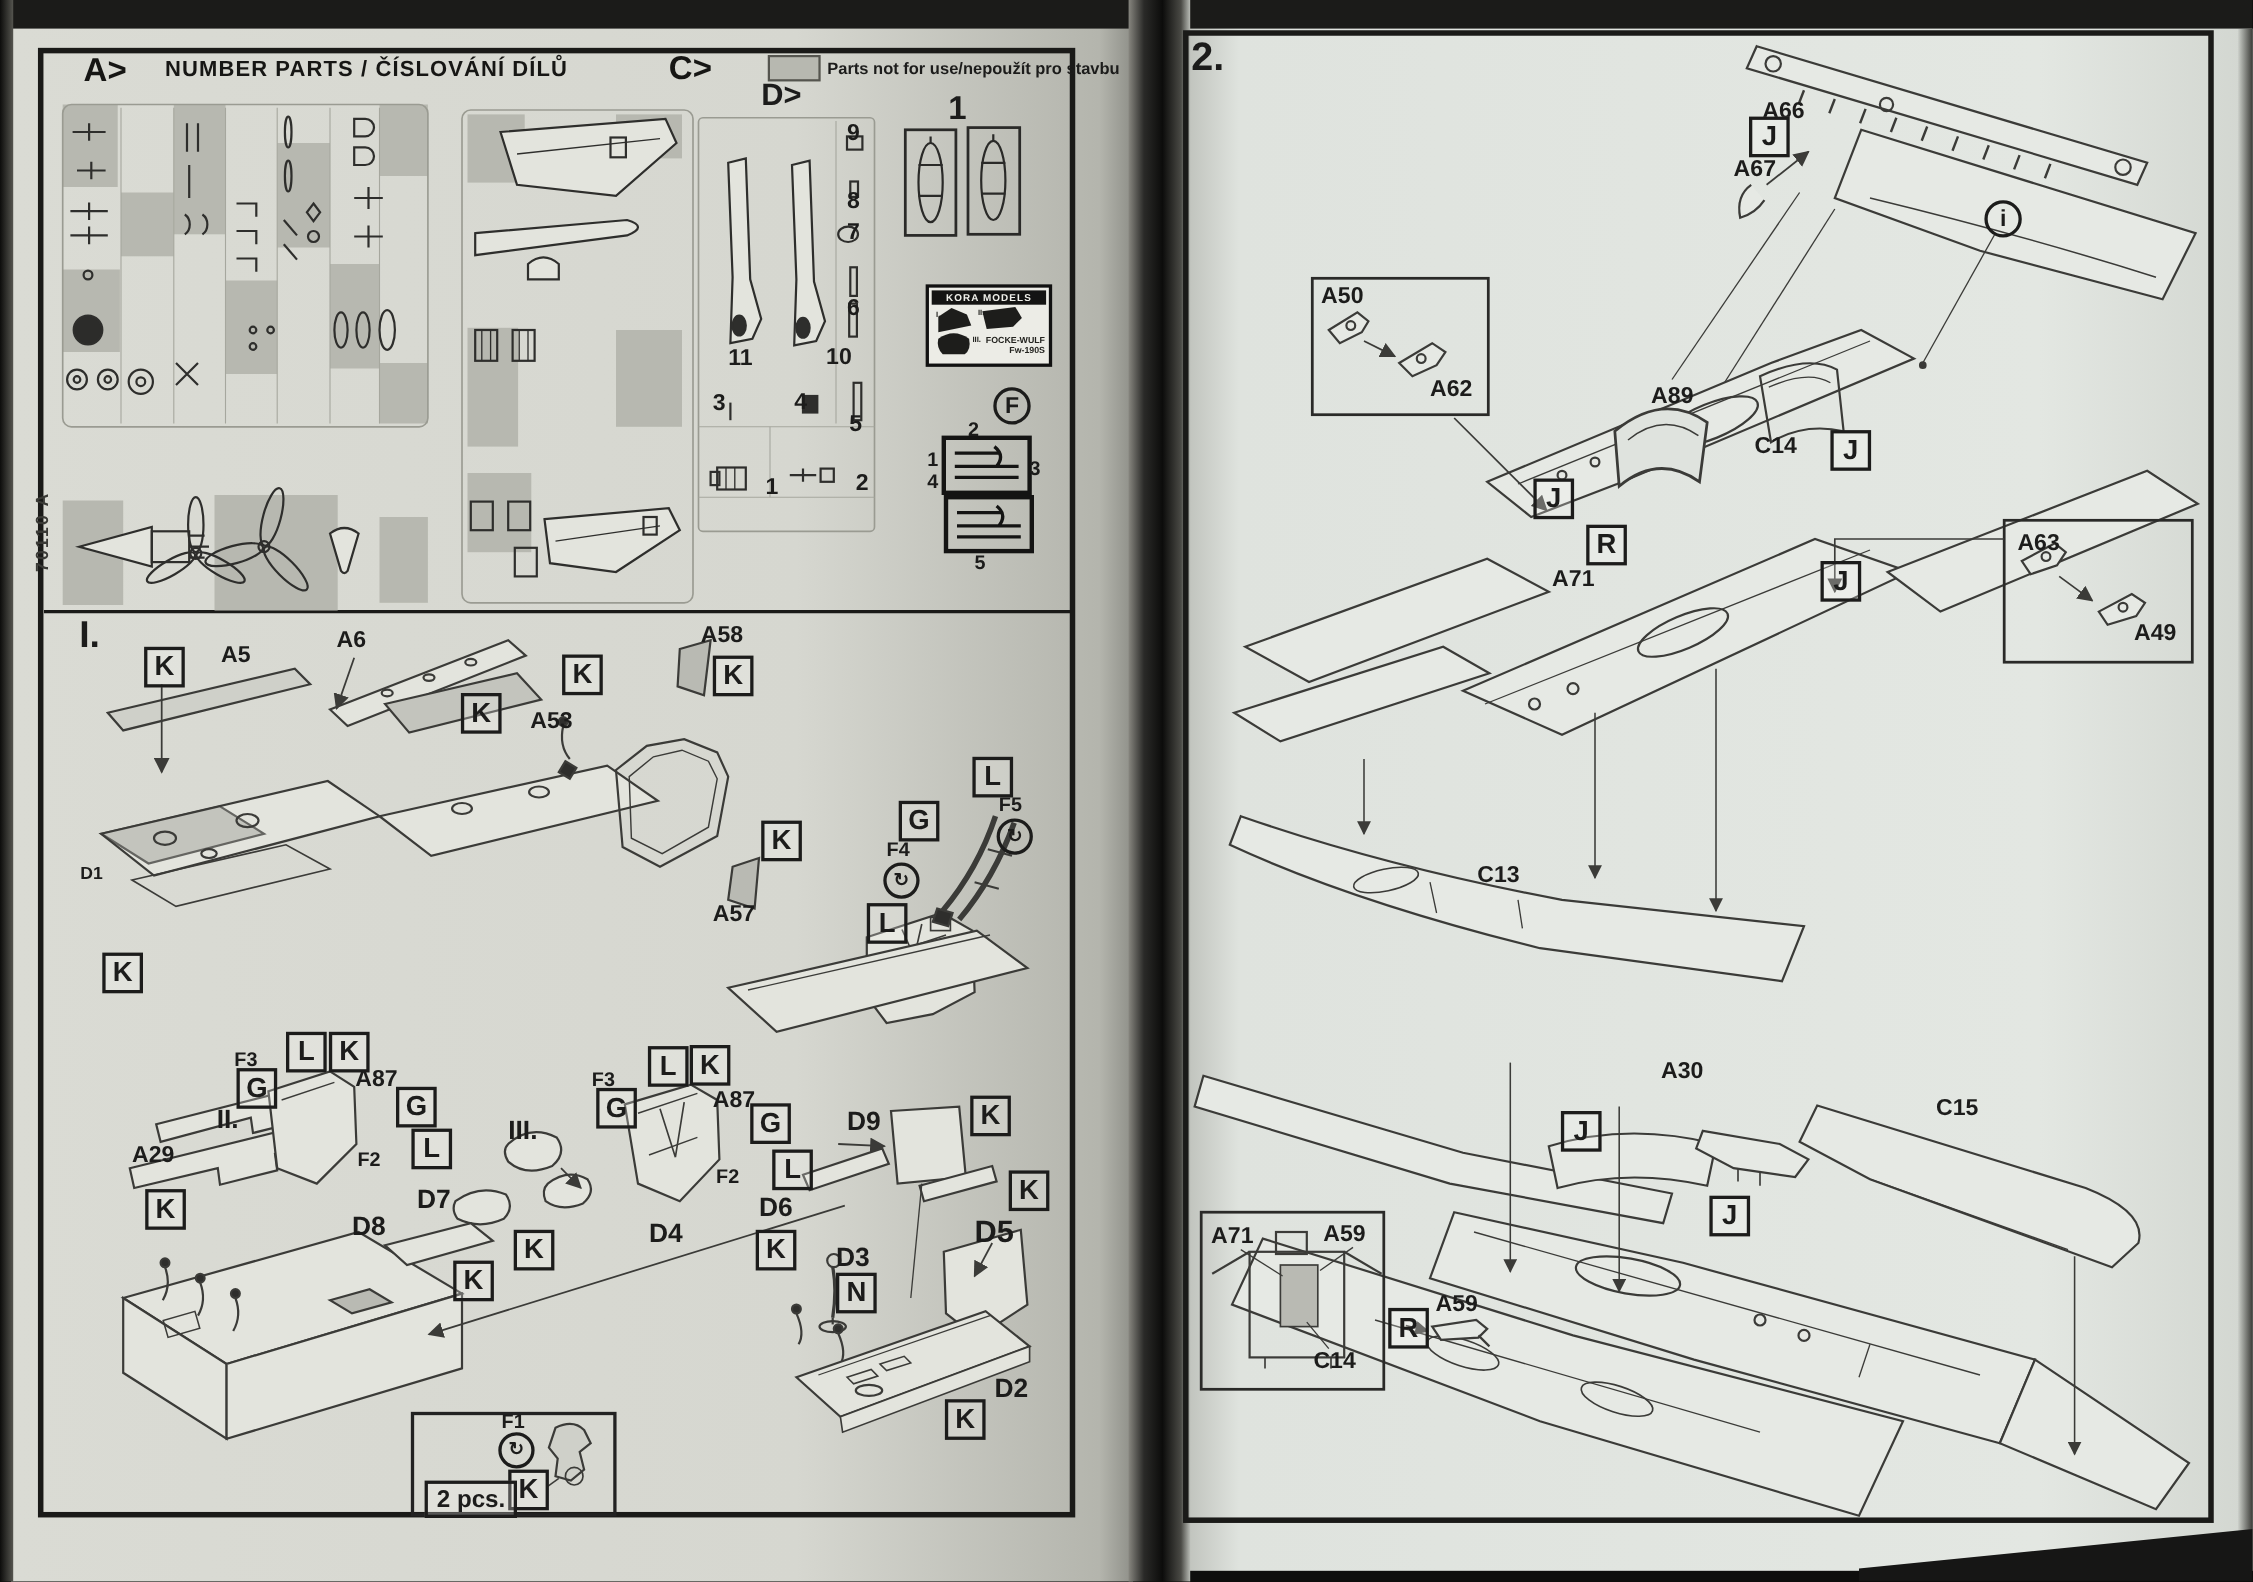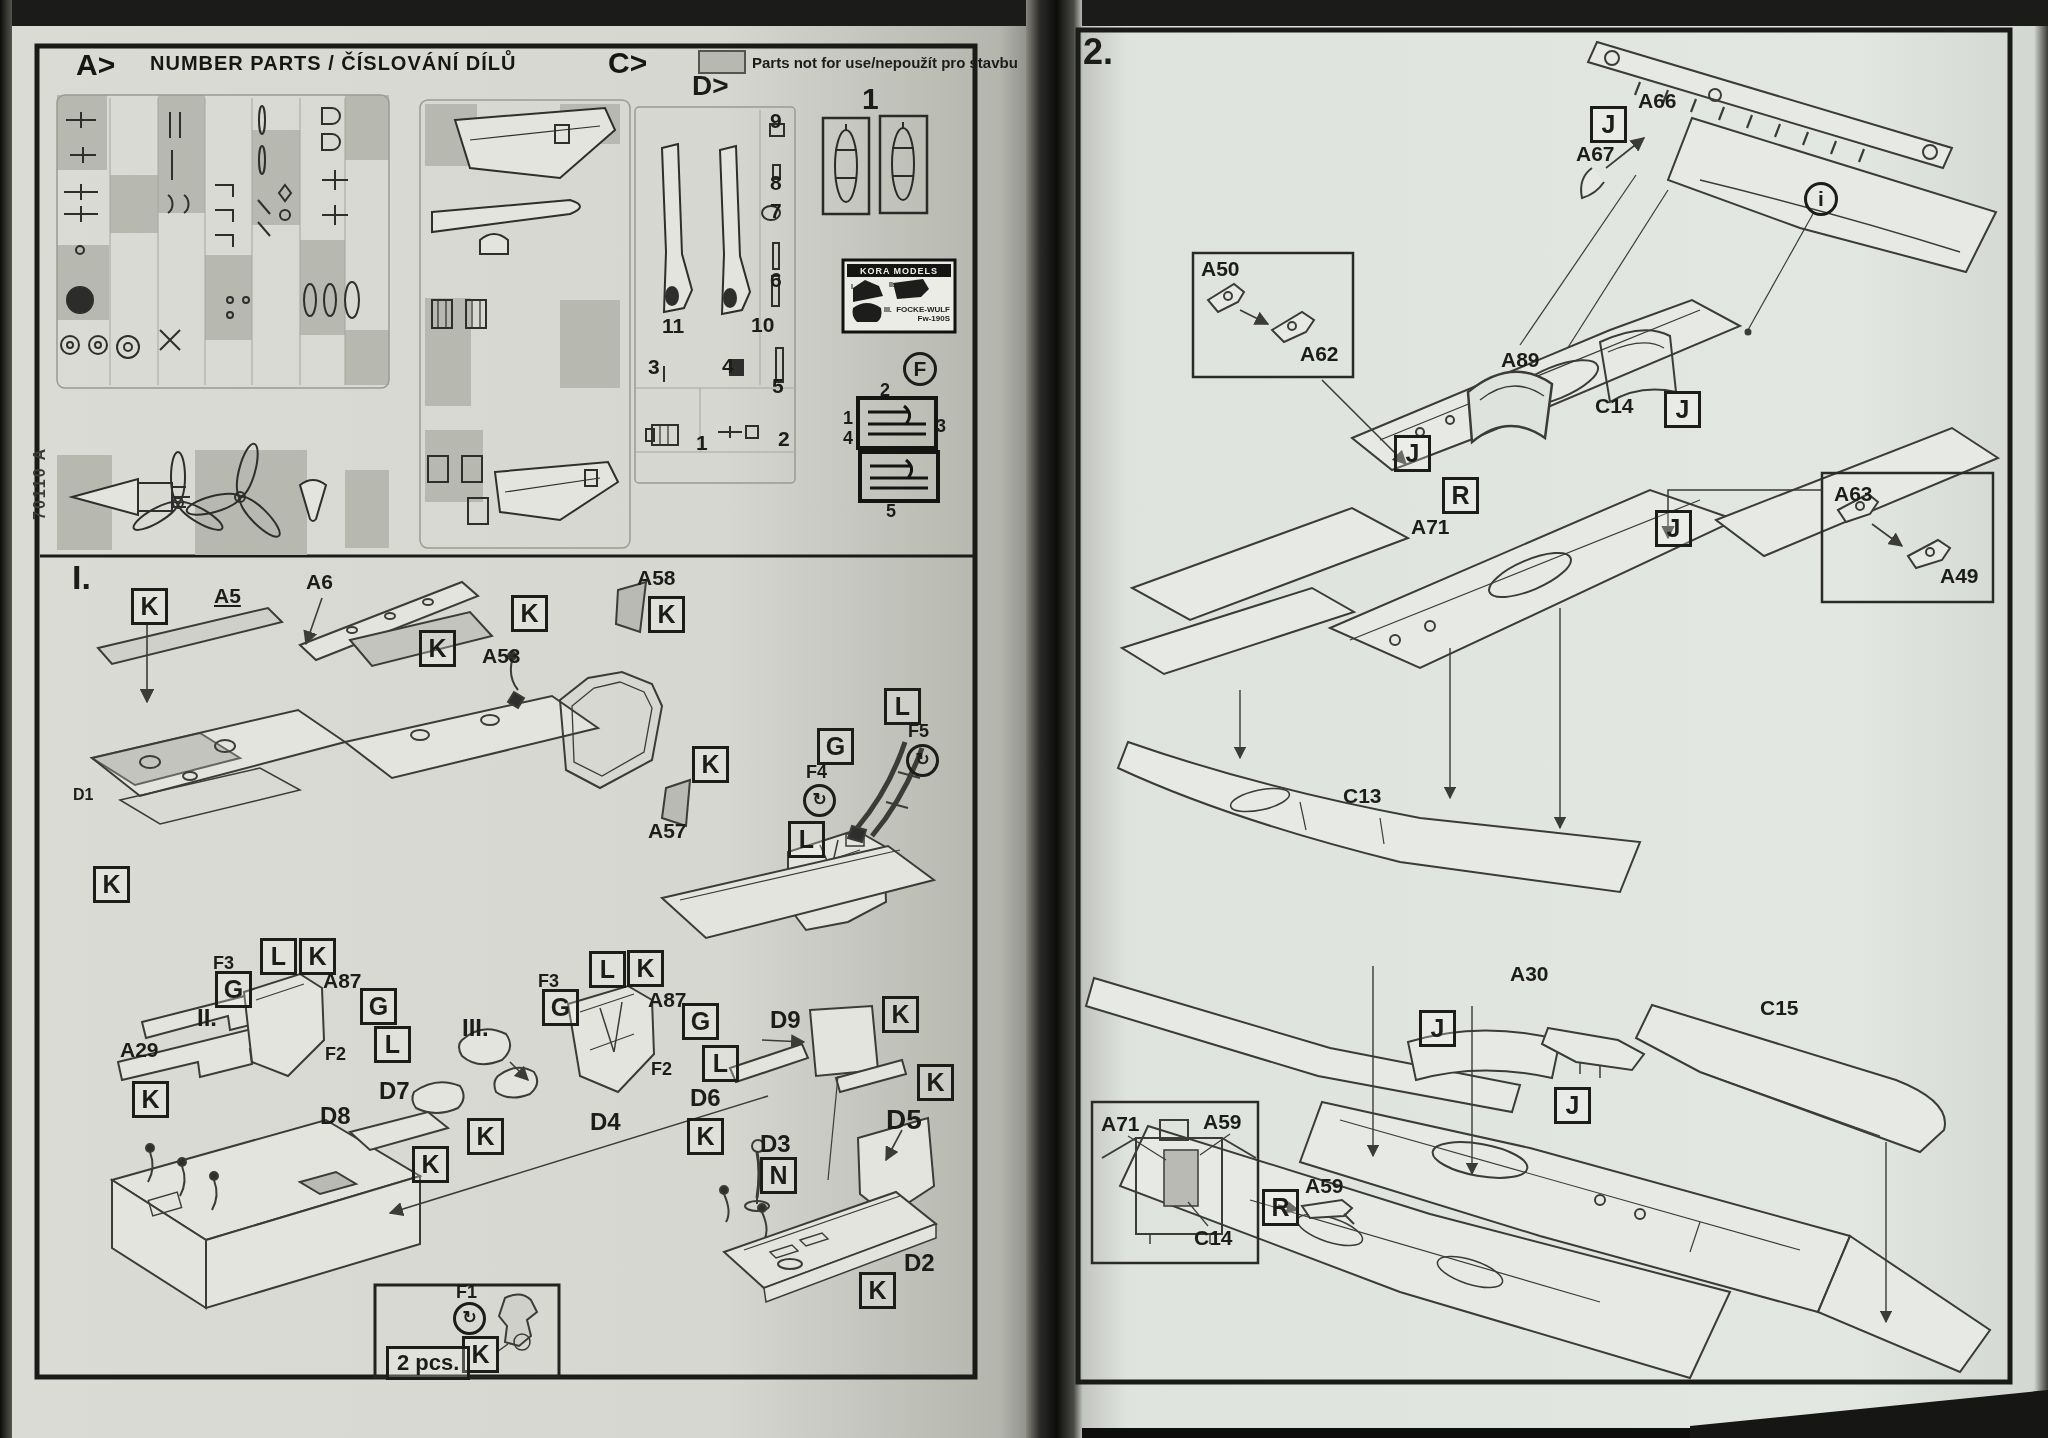--- a/index.html
+++ b/index.html
@@ -440,21 +440,21 @@
       <span class="lbl h" style="left: 862px; top: 84px; font-size: 30px;">1</span>
       <span class="lbl cf" style="left: 903px; top: 352px;">F</span>
       <span class="lbl p" style="left: 880px; top: 381px; font-size: 18px;">2</span>
       <span class="lbl p" style="left: 843px; top: 409px; font-size: 18px;">1</span>
       <span class="lbl p" style="left: 936px; top: 417px; font-size: 18px;">3</span>
       <span class="lbl p" style="left: 843px; top: 429px; font-size: 18px;">4</span>
       <span class="lbl p" style="left: 886px; top: 502px; font-size: 18px;">5</span>
       <span class="lbl v" style="left: 32px; top: 520px;">70110 A</span>
       <span class="lbl h" style="left: 72px; top: 560px; font-size: 34px;">I.</span>
       <span class="lbl box" style="left: 131px; top: 588px;">K</span>
-      <span class="lbl p" style="left: 214px; top: 585px; text-decoration: underline;">A5</span>
+      <span class="lbl p" style="left: 201px; top: 585px;">A5</span>
       <span class="lbl p" style="left: 306px; top: 571px;">A6</span>
       <span class="lbl box" style="left: 511px; top: 595px;">K</span>
       <span class="lbl box" style="left: 419px; top: 630px;">K</span>
       <span class="lbl p" style="left: 482px; top: 645px;">A53</span>
       <span class="lbl p" style="left: 637px; top: 567px;">A58</span>
       <span class="lbl box" style="left: 648px; top: 596px;">K</span>
       <span class="lbl h" style="left: 73px; top: 787px; font-size: 16px;">D1</span>
       <span class="lbl box" style="left: 93px; top: 866px;">K</span>
       <span class="lbl box" style="left: 884px; top: 688px;">L</span>
       <span class="lbl box" style="left: 817px; top: 728px;">G</span>
@@ -500,21 +500,21 @@
       <span class="lbl box" style="left: 760px; top: 1157px;">N</span>
       <span class="lbl h" style="left: 904px; top: 1251px; font-size: 24px;">D2</span>
       <span class="lbl box" style="left: 859px; top: 1272px;">K</span>
       <span class="lbl p" style="left: 456px; top: 1283px; font-size: 18px;">F1</span>
       <span class="lbl c" style="left: 453px; top: 1302px;">↻</span>
       <span class="lbl box" style="left: 462px; top: 1336px;">K</span>
       <span class="lbl pcs" style="left: 386px; top: 1346px;">2 pcs.</span>
     </div>
   <div class="labels">
       <span class="lbl h" style="left: 1083px; top: 34px; font-size: 36px;">2.</span>
-      <span class="lbl p" style="left: 1638px; top: 90px;">A66</span>
+      <span class="lbl p" style="left: 1602px; top: 90px;">A66</span>
       <span class="lbl box" style="left: 1590px; top: 106px;">J</span>
       <span class="lbl p" style="left: 1576px; top: 143px;">A67</span>
       <span class="lbl cf" style="left: 1804px; top: 182px;">i</span>
       <span class="lbl p" style="left: 1201px; top: 258px;">A50</span>
       <span class="lbl p" style="left: 1300px; top: 343px;">A62</span>
       <span class="lbl p" style="left: 1501px; top: 349px;">A89</span>
       <span class="lbl p" style="left: 1595px; top: 395px;">C14</span>
       <span class="lbl box" style="left: 1664px; top: 391px;">J</span>
       <span class="lbl box" style="left: 1394px; top: 435px;">J</span>
       <span class="lbl box" style="left: 1442px; top: 477px;">R</span>

